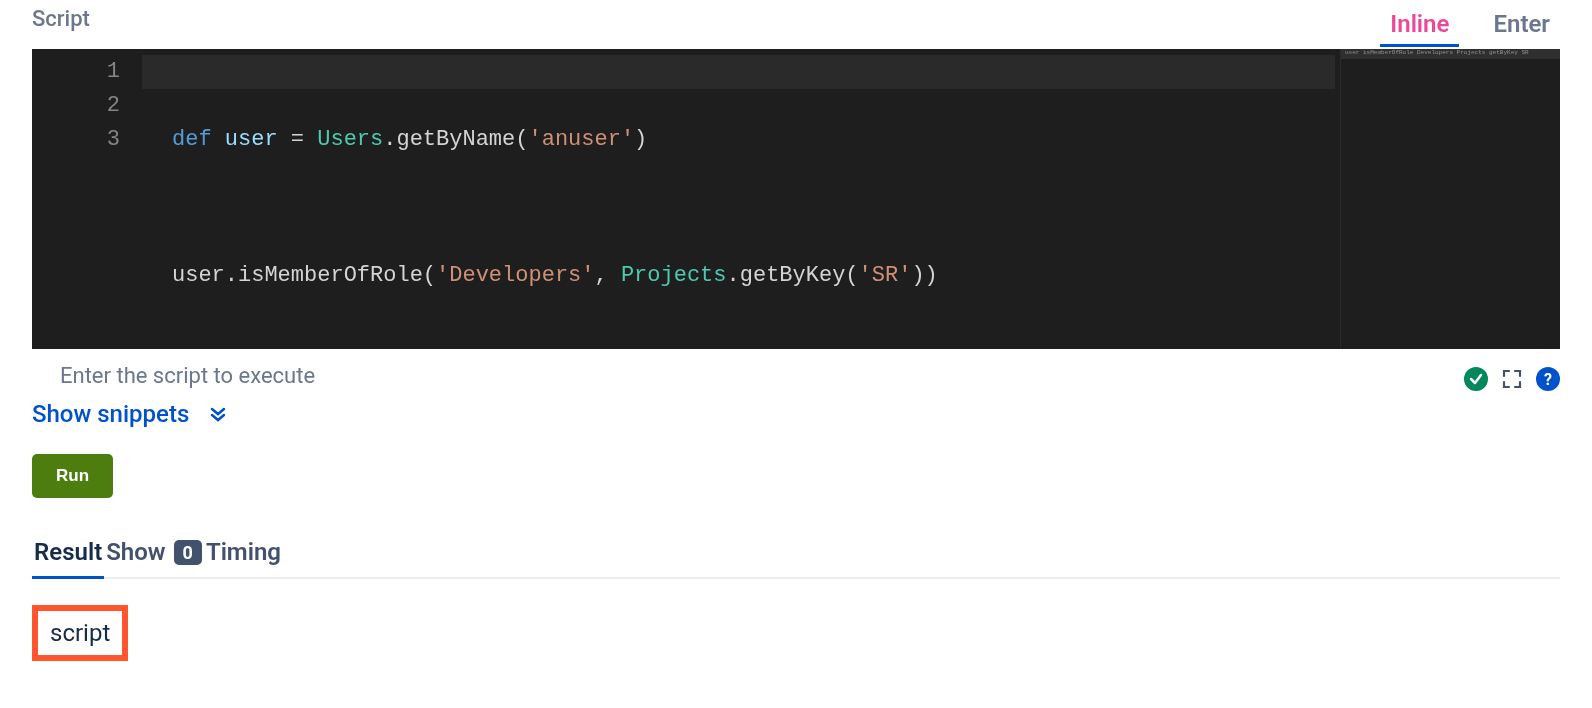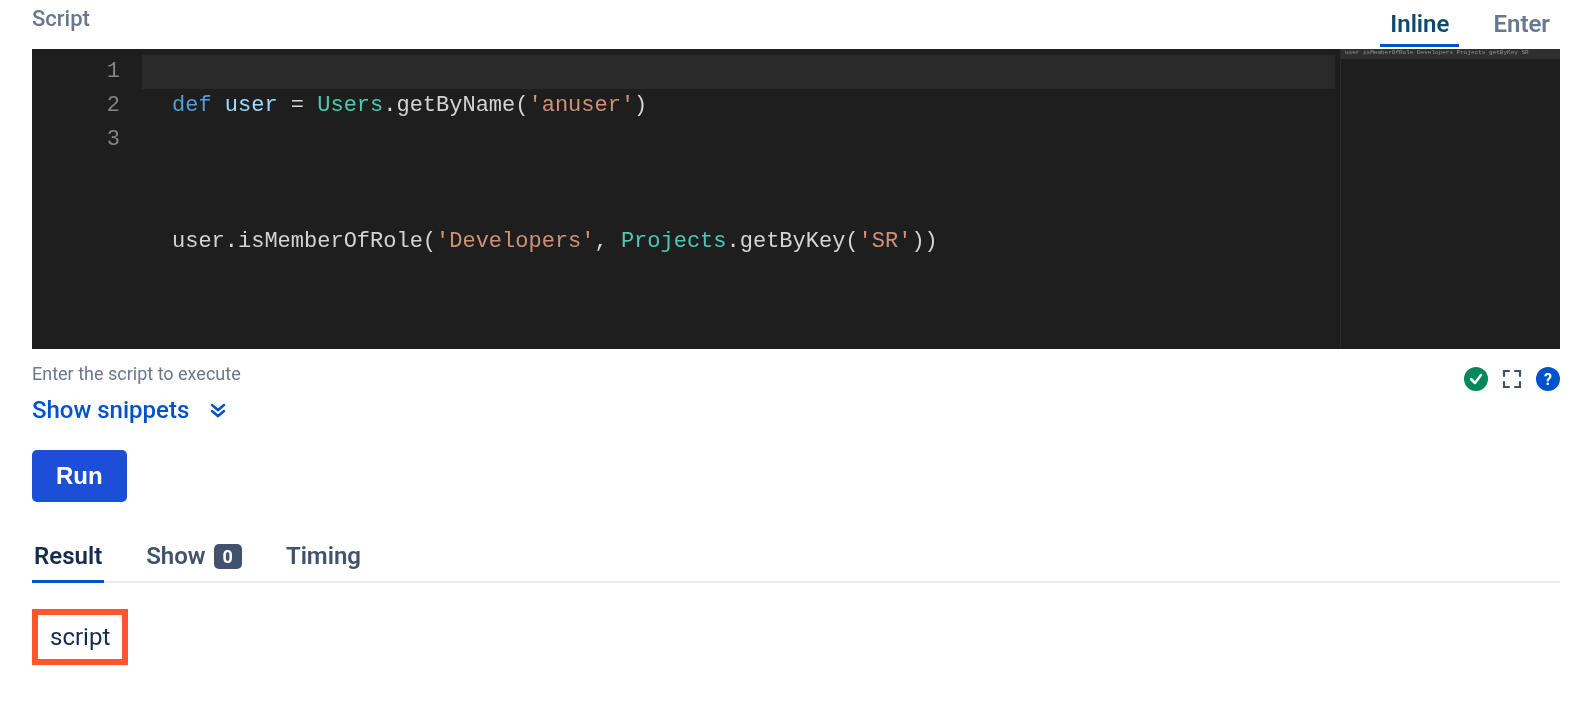--- a/index.html
+++ b/index.html
@@ -32,21 +32,21 @@
   }
   .top-tab {
     font-size: 24px;
     font-weight: 600;
     color: #6b778c;
     padding: 4px 10px 6px 10px;
     border-bottom: 3px solid transparent;
     cursor: pointer;
   }
   .top-tab.active {
-    color: #0c4a6e;
+    color: #ec4899;
     border-bottom-color: #0052cc;
   }
   .editor {
     background: #1e1e1e;
     color: #d4d4d4;
     font-family: "SFMono-Regular", Consolas, "Liberation Mono", Menlo, monospace;
     font-size: 22px;
     line-height: 34px;
     height: 300px;
     position: relative;
@@ -56,20 +56,21 @@
   .gutter {
     padding: 6px 12px 0 0;
     text-align: right;
     color: #858585;
     width: 100px;
     user-select: none;
   }
   .code {
     padding: 6px 0 0 40px;
     white-space: pre;
+    margin-top: 34px;
   }
   .active-line-bg {
     position: absolute;
     left: 110px;
     right: 225px;
     top: 6px;
     height: 34px;
     background: #2a2a2a;
     z-index: 0;
   }
@@ -108,21 +109,22 @@
     background: rgba(255,255,255,0.08);
   }
   .below-editor {
     display: flex;
     justify-content: space-between;
     align-items: flex-start;
     padding-top: 14px;
   }
   .help-text {
     color: #6b778c;
-    font-size: 18px;
+    font-size: 22px;
+    margin-left: 28px;
   }
   .snippets-link {
     color: #0052cc;
     font-size: 24px;
     font-weight: 500;
     display: inline-flex;
     align-items: center;
     gap: 20px;
     margin-top: 12px;
     cursor: pointer;
@@ -150,33 +152,32 @@
     color: #42526e;
     display: flex; align-items: center; justify-content: center;
   }
   .icon-help {
     width: 24px; height: 24px; border-radius: 50%;
     background: #0052cc; color: #fff;
     display: flex; align-items: center; justify-content: center;
     font-size: 16px; font-weight: bold;
   }
   .run-button {
-    background: #1d4ed8;
+    background: #4d7c0f;
     color: #fff;
     border: none;
     border-radius: 5px;
-    font-size: 24px;
+    font-size: 17px;
     font-weight: 600;
     padding: 12px 24px;
     margin-top: 26px;
     cursor: pointer;
   }
   .result-tabs {
     display: flex;
-    gap: 40px;
     border-bottom: 2px solid #ebecf0;
     margin-top: 34px;
   }
   .result-tab {
     font-size: 24px;
     font-weight: 600;
     color: #42526e;
     padding: 6px 2px 10px 2px;
     border-bottom: 3px solid transparent;
     margin-bottom: -2px;

